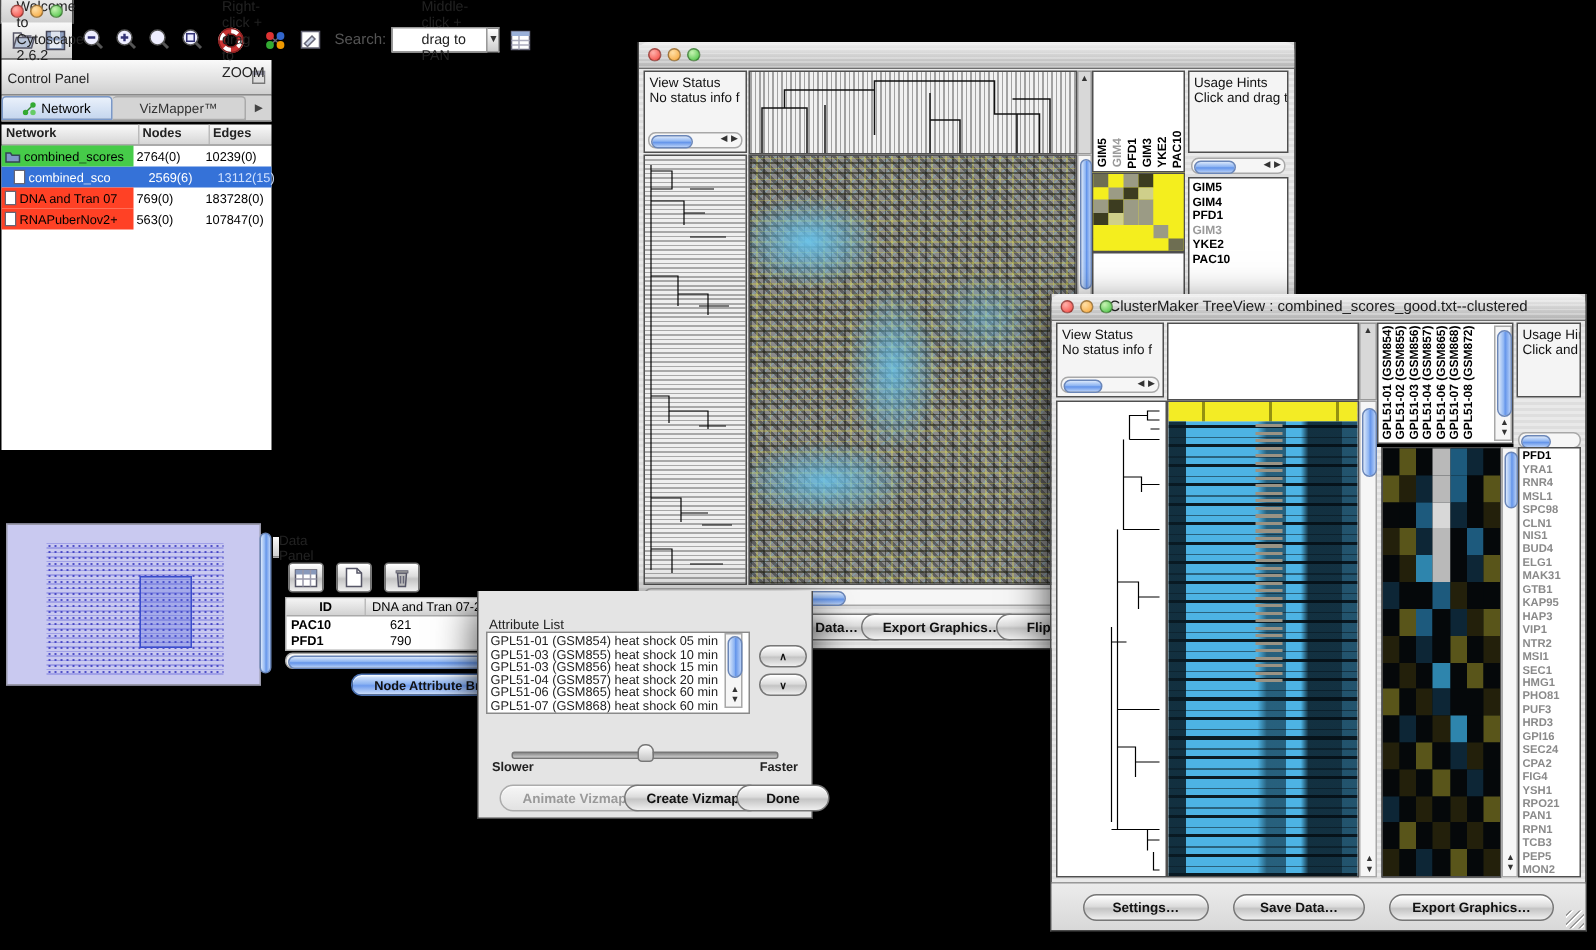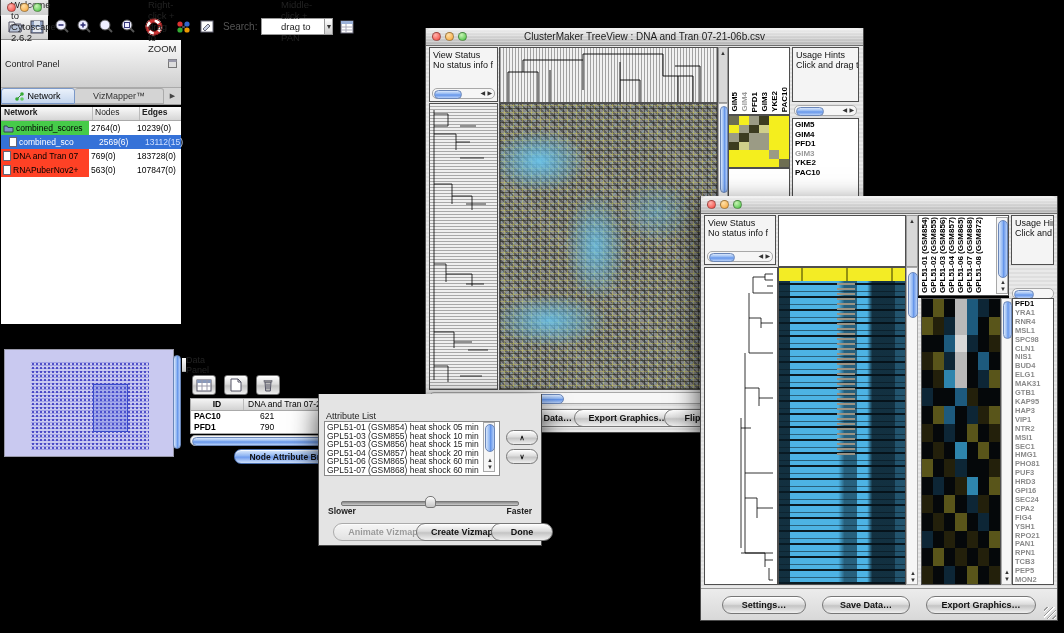--- a/index.html
+++ b/index.html
@@ -158,21 +158,21 @@
           <rect x="2" y="2" width="12" height="12" fill="#fff" stroke="#667"></rect>
           <rect x="2" y="2" width="12" height="3" fill="#9ab0d8"></rect>
           <line x1="2" y1="8" x2="14" y2="8" stroke="#aab"></line>
           <line x1="2" y1="11" x2="14" y2="11" stroke="#aab"></line>
           <line x1="7" y1="5" x2="7" y2="14" stroke="#aab"></line>
         </svg>
       </span>
   </div>
 
   <div style="position:absolute;left:0;top:40px;width:181px;bottom:20px;background:#e6e6e6;border-right:1px solid #777;box-sizing:border-box;">
-    <div style="height:15px;background:linear-gradient(#fafafa,#cfcfcf);border-bottom:1px solid #aaa;display:flex;align-items:center;justify-content:space-between;padding:16px 4px;">
+    <div style="height:15px;background:linear-gradient(#fafafa,#cfcfcf);border-bottom:1px solid #aaa;display:flex;align-items:center;justify-content:space-between;padding:4px 4px;">
       <span style="font-size:9px;color:#222;">Control Panel</span>
       <span class="icon">
           <svg width="9" height="9">
             <rect x="0.5" y="0.5" width="8" height="8" fill="#ddd" stroke="#777"></rect>
             <rect x="0.5" y="0.5" width="8" height="2.5" fill="#99a"></rect>
           </svg>
         </span>
     </div>
     <div style="height:16px;display:flex;background:#d4d4d4;border-bottom:1px solid #999;">
       <span style="flex:0 0 72px;display:flex;align-items:center;justify-content:center;gap:3px;font-size:9px;
@@ -186,21 +186,21 @@
             </svg>
           </span>
         <span>Network</span>
       </span>
       <span style="flex:0 0 88px;display:flex;align-items:center;justify-content:center;font-size:9px;color:#333;border:1px solid #aaa;border-left:none;border-radius:3px 3px 0 0;">VizMapper™</span>
       <span style="flex:1;display:flex;align-items:center;justify-content:center;font-size:7px;color:#444;">▶</span>
     </div>
 
     <div style="display:flex;height:13px;background:linear-gradient(#fafafa,#d6d6d6);border-bottom:1px solid #aaa;margin-top:2px;">
       <span style="flex:0 0 88px;font-size:8.5px;font-weight:bold;color:#222;padding-left:3px;border-right:1px solid #bbb;">Network</span>
-      <span style="flex:0 0 44px;font-size:8.5px;font-weight:normal;color:#222;padding-left:2px;border-right:1px solid #bbb;">Nodes</span>
+      <span style="flex:0 0 44px;font-size:8.5px;font-weight:bold;color:#222;padding-left:2px;border-right:1px solid #bbb;">Nodes</span>
       <span style="flex:1;font-size:8.5px;font-weight:bold;color:#222;padding-left:2px;">Edges</span>
     </div>
     <div style="background:#fff;height:203px;font-size:8.5px;">
       <div class="trow" style="display:flex;height:14px;align-items:center;">
         <span style="flex:0 0 88px;display:flex;align-items:center;gap:2px;background:#46cb49;height:100%;">
           <span class="icon" style="margin-left:2px;">
               <svg width="11" height="9">
                 <path d="M1 8 V2 h3 l1 1.5 h5 V8 Z" fill="#7f97c8" stroke="#345"></path>
               </svg>
             </span>
@@ -317,21 +317,20 @@
   </div>
 </div>
 
 <div class="win pin" id="tv1" style="left:425px;top:28px;width:437px;height:404px;z-index:3;">
   <div class="tb" style="height:17px;">
     <span class="lights">
         <span class="lt lr"></span>
         <span class="lt lo"></span>
         <span class="lt lg"></span>
       </span>
-    <span class="ttl">ClusterMaker TreeView : DNA and Tran 07-21-06b.csv</span>
   </div>
   <div class="panel" style="left:3px;top:19px;width:69px;height:55px;">
     <div class="ptxt">View Status</div>
     <div class="ptxt" style="padding-top:0;">No status info f</div>
     <div class="track" style="position:absolute;left:2px;bottom:2px;right:2px;height:11px;border-radius:5px;">
       <div class="thumbH" style="position:absolute;left:1px;top:1px;width:26px;height:7px;"></div>
       <span class="arr" style="position:absolute;right:9px;top:1px;">◀</span>
         <span class="arr" style="position:absolute;right:2px;top:1px;">▶</span>
     </div>
   </div>
@@ -461,20 +460,21 @@
   <span class="aqua-btn" style="position:absolute;left:172px;top:129px;width:40px;">Done</span>
 </div>
 
 <div class="win pin" id="tv2" style="left:700px;top:196px;width:356px;height:424px;z-index:7;">
   <div class="tb" style="height:17px;">
     <span class="lights">
         <span class="lt lr"></span>
         <span class="lt lo"></span>
         <span class="lt lg"></span>
       </span>
+    <span class="ttl">ClusterMaker TreeView : combined_scores_good.txt--clustered</span>
   </div>
   <div class="panel" style="left:3px;top:19px;width:72px;height:50px;">
     <div class="ptxt">View Status</div>
     <div class="ptxt" style="padding-top:0;">No status info f</div>
     <div class="track" style="position:absolute;left:2px;bottom:2px;right:2px;height:11px;border-radius:5px;">
       <div class="thumbH" style="position:absolute;left:1px;top:1px;width:24px;height:7px;"></div>
       <span class="arr" style="position:absolute;right:9px;top:1px;">◀</span>
         <span class="arr" style="position:absolute;right:2px;top:1px;">▶</span>
     </div>
   </div>

